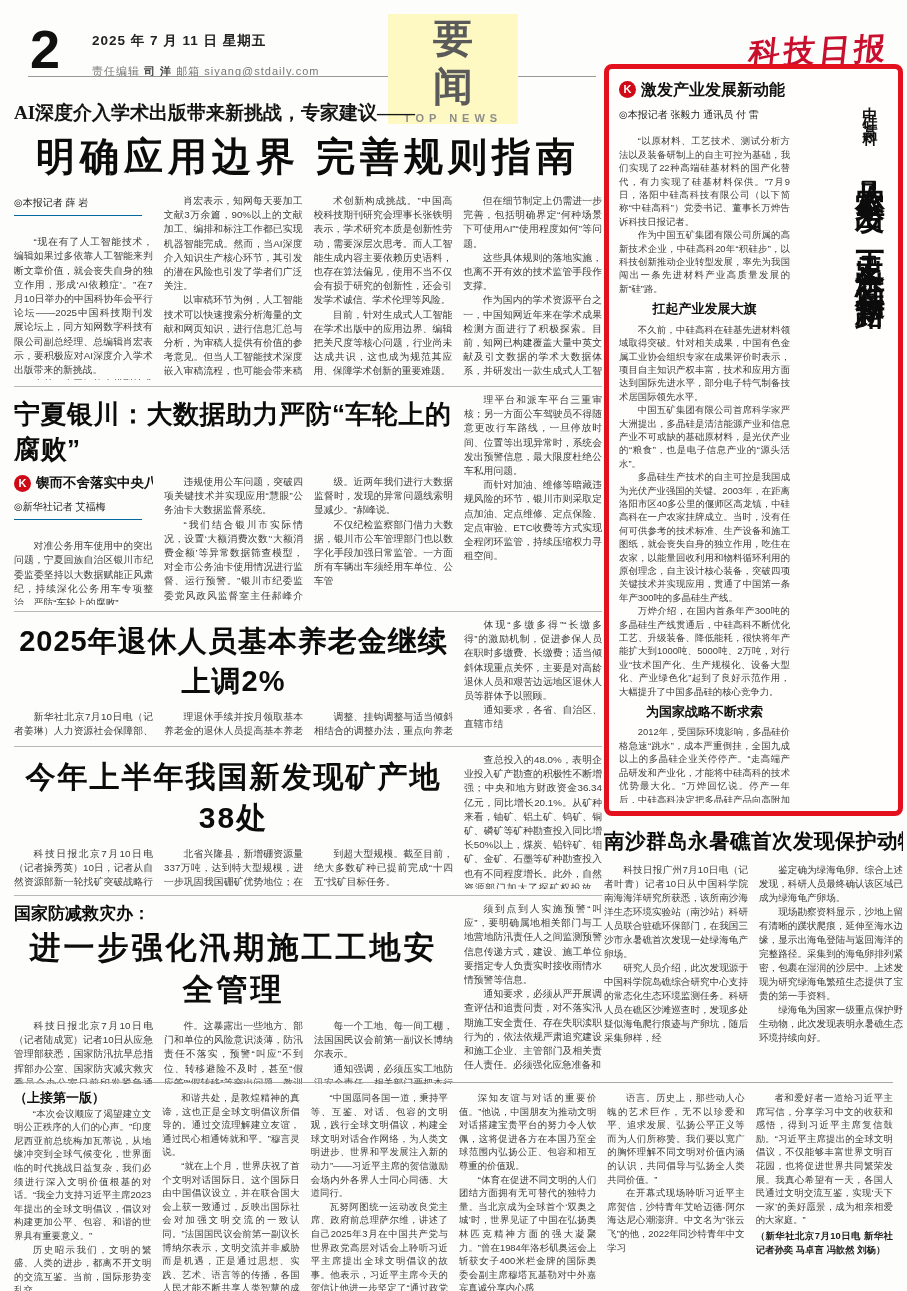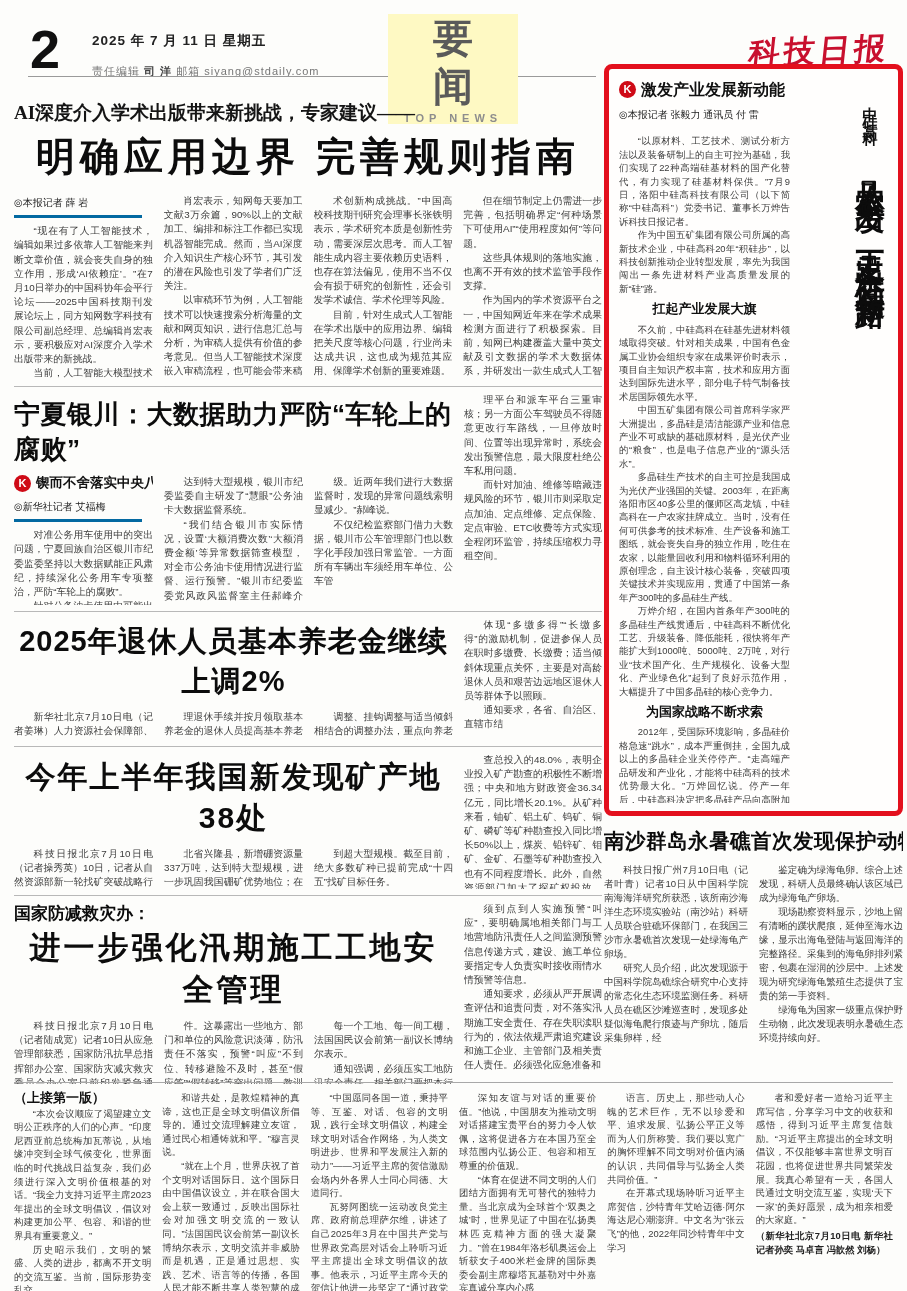--- a/index.html
+++ b/index.html
@@ -15,21 +15,21 @@
   .head-rule2{position:absolute;left:500px;top:76px;width:96px;height:1px;background:#9a9a9a;}
   .section-block{position:absolute;left:388px;top:14px;width:130px;text-align:center;background:#fef9c3;}
   .sec-cn{font-size:40px;font-weight:900;color:#5a5a5a;letter-spacing:12px;margin-left:12px;line-height:1.2;}
   .sec-en{font-size:11px;font-weight:bold;color:#8d8d8d;letter-spacing:5px;margin-top:2px;}
   .masthead{position:absolute;right:18px;top:30px;font-size:31px;font-weight:900;color:#c8102e;
             letter-spacing:4px;transform:skewX(-8deg) rotate(-2deg);font-family:"Liberation Serif","DejaVu Serif",serif;}
   
   .cols{display:flex;gap:11px;}
   .col{flex:1;overflow:hidden;text-align:justify;font-size:9.8px;line-height:14.2px;}
   .col p{margin:0;text-indent:2em;}
-  .byline{font-size:10px;color:#222;padding:2px 0 5px;border-bottom:3px solid #0369a1;margin-bottom:6px;width:92%;}
+  .byline{font-size:10px;color:#222;padding:2px 0 5px;border-bottom:1px solid #0369a1;margin-bottom:19px;width:92%;}
   .badge{display:flex;align-items:center;gap:5px;font-weight:800;font-size:13.5px;color:#111;margin-bottom:6px;white-space:nowrap;}
   .kicon{flex:0 0 auto;width:17px;height:17px;border-radius:50%;background:#cf0a16;color:#fff;
          font-weight:900;font-size:11px;display:flex;align-items:center;justify-content:center;}
   .hr{border:0;border-top:1px solid #b8b8b8;margin:6px 0;}
   
   .left-stack{position:absolute;left:14px;top:98px;width:588px;}
   .a-ai{height:282px;overflow:hidden;}
   .a-ai .kicker{font-family:"Liberation Serif","DejaVu Serif",serif;font-size:19px;font-weight:bold;color:#151515;margin:2px 0 4px;}
   .a-ai h1{margin:2px 0 10px;text-align:center;font-size:39px;font-weight:900;color:#0c0c0c;letter-spacing:5px;}
   .split{display:flex;gap:11px;}
@@ -133,21 +133,21 @@
                 <span class="kicon">K</span>
                 <span>锲而不舍落实中央八项规定精神</span>
               </div>
               <div class="byline">◎新华社记者  艾福梅</div>
               <div>
                   <p>对准公务用车使用中的突出问题，宁夏回族自治区银川市纪委监委坚持以大数据赋能正风肃纪，持续深化公务用车专项整治，严防“车轮上的腐败”。</p>
                   <p>针对公务油卡使用中可能出现的套取油费、私车公养等</p>
                 </div>
             </div>
             <div class="col">
-                <p>达到特大型规模，银川市纪委监委自主研发了“慧眼”公务油卡大数据监督系统。</p>
+                <p>违规使用公车问题，突破四项关键技术并实现应用“慧眼”公务油卡大数据监督系统。</p>
                 <p>“我们结合银川市实际情况，设置‘大额消费次数’‘大额消费金额’等异常数据筛查模型，对全市公务油卡使用情况进行监督、运行预警。”银川市纪委监委党风政风监督室主任郝峰介绍。</p>
               </div>
             <div class="col">
                 <p>级。近两年我们进行大数据监督时，发现的异常问题线索明显减少。”郝峰说。</p>
                 <p>不仅纪检监察部门借力大数据，银川市公车管理部门也以数字化手段加强日常监管。一方面所有车辆出车须经用车单位、公车管</p>
               </div>
           </div>
         </div>
         <div class="side">
             <p>理平台和派车平台三重审核；另一方面公车驾驶员不得随意更改行车路线，一旦停放时间、位置等出现异常时，系统会发出预警信息，最大限度杜绝公车私用问题。</p>

